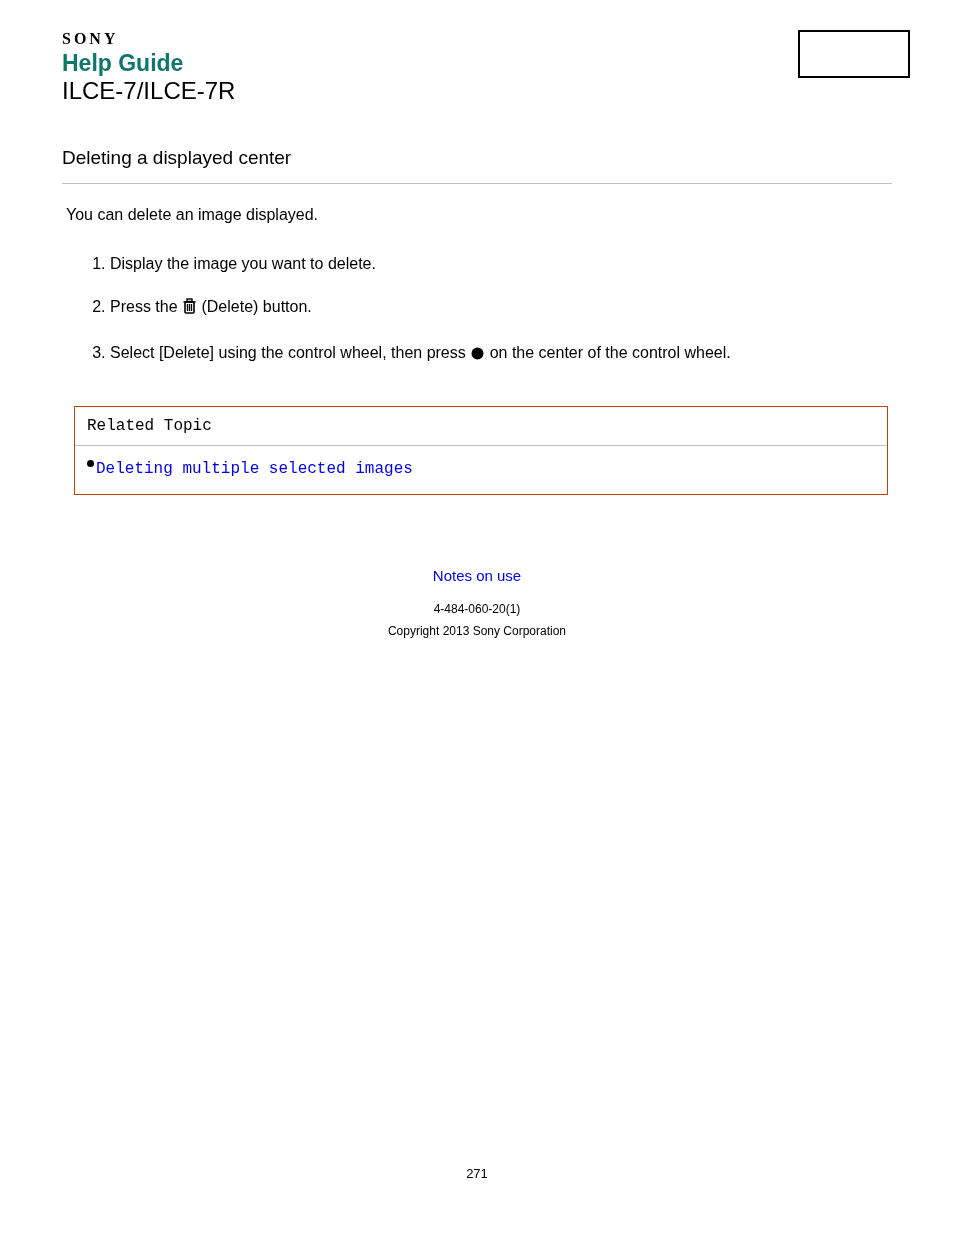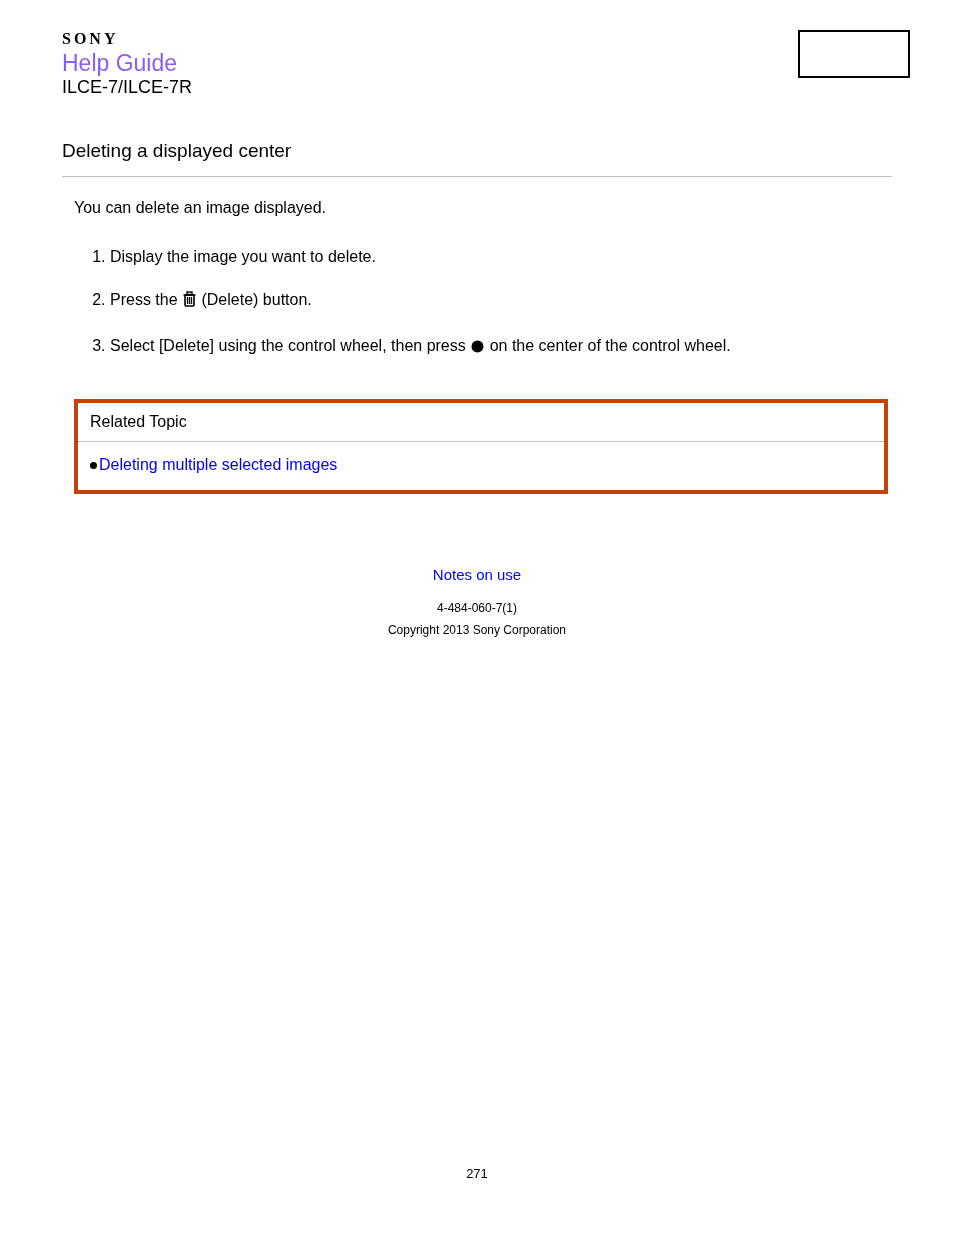--- a/index.html
+++ b/index.html
@@ -15,23 +15,23 @@
       padding: 30px 62px 0 62px;
     }
     .brand {
       font-family: "Times New Roman", serif;
       font-weight: bold;
       letter-spacing: 3px;
       font-size: 16px;
       margin-bottom: 2px;
     }
     .help-guide {
-      color: #8b5cf6;
+      color: #0f766e;
       font-size: 23px;
-      font-weight: 400;
+      font-weight: 700;
       margin-bottom: 12px;
     }
     .how-to-use-wrap {
       position: relative;
       height: 40px;
       margin-bottom: 38px;
     }
     .bracket-icon {
       position: absolute;
       left: 0;
@@ -50,66 +50,67 @@
       width: 112px;
       height: 48px;
       border: 2px solid #000;
       background: #fff;
     }
     .product-type {
       font-size: 13.5px;
       margin-bottom: 2px;
     }
     .model {
-      font-size: 18px;
+      font-size: 24px;
       margin-bottom: 42px;
     }
     .page-title {
       font-size: 19px;
       font-weight: 400;
       margin-bottom: 14px;
     }
     .hr {
       border: none;
       border-top: 1px solid #bfbfbf;
       margin-bottom: 22px;
     }
     .intro {
       font-size: 16px;
-      margin: 0 0 30px 12px;
+      margin: 0 0 30px 4px;
     }
     .steps {
       list-style: decimal;
       padding-left: 48px;
       margin-bottom: 40px;
     }
     .steps li {
       font-size: 16px;
       margin-bottom: 22px;
       line-height: 1.3;
     }
     .inline-icon {
       display: inline-block;
       vertical-align: -3px;
     }
     .related-box {
-      border: 4px solid #c2410c;
+      border: 1px solid #c2410c;
       margin: 0 4px 0 12px;
+      font-family: Liberation Mono, monospace;
     }
     .related-header {
       padding: 10px 12px;
       font-size: 16px;
       border-bottom: 1px solid #bfbfbf;
     }
     .related-body {
       padding: 14px 12px 16px 12px;
     }
     .related-link-row {
       display: flex;
-      align-items: center;
+      align-items: flex-start;
       gap: 0;
     }
     .bullet-dot {
       width: 7px;
       height: 7px;
       background: #000;
       border-radius: 50%;
       flex: 0 0 auto;
       margin-right: 2px;
     }
@@ -195,18 +196,18 @@
     <div class="related-header">Related Topic</div>
     <div class="related-body">
       <div class="related-link-row">
         <span class="bullet-dot"></span>
         <a class="related-link">Deleting multiple selected images</a>
       </div>
     </div>
   </div>
 
   <a class="notes-link">Notes on use</a>
-  <div class="docnum">4-484-060-7(1)</div>
+  <div class="docnum">4-484-060-20(1)</div>
   <div class="copyright">Copyright 2013 Sony Corporation</div>
 
 </div>
 
 <div class="page-number">271</div>
 
 </body></html>

